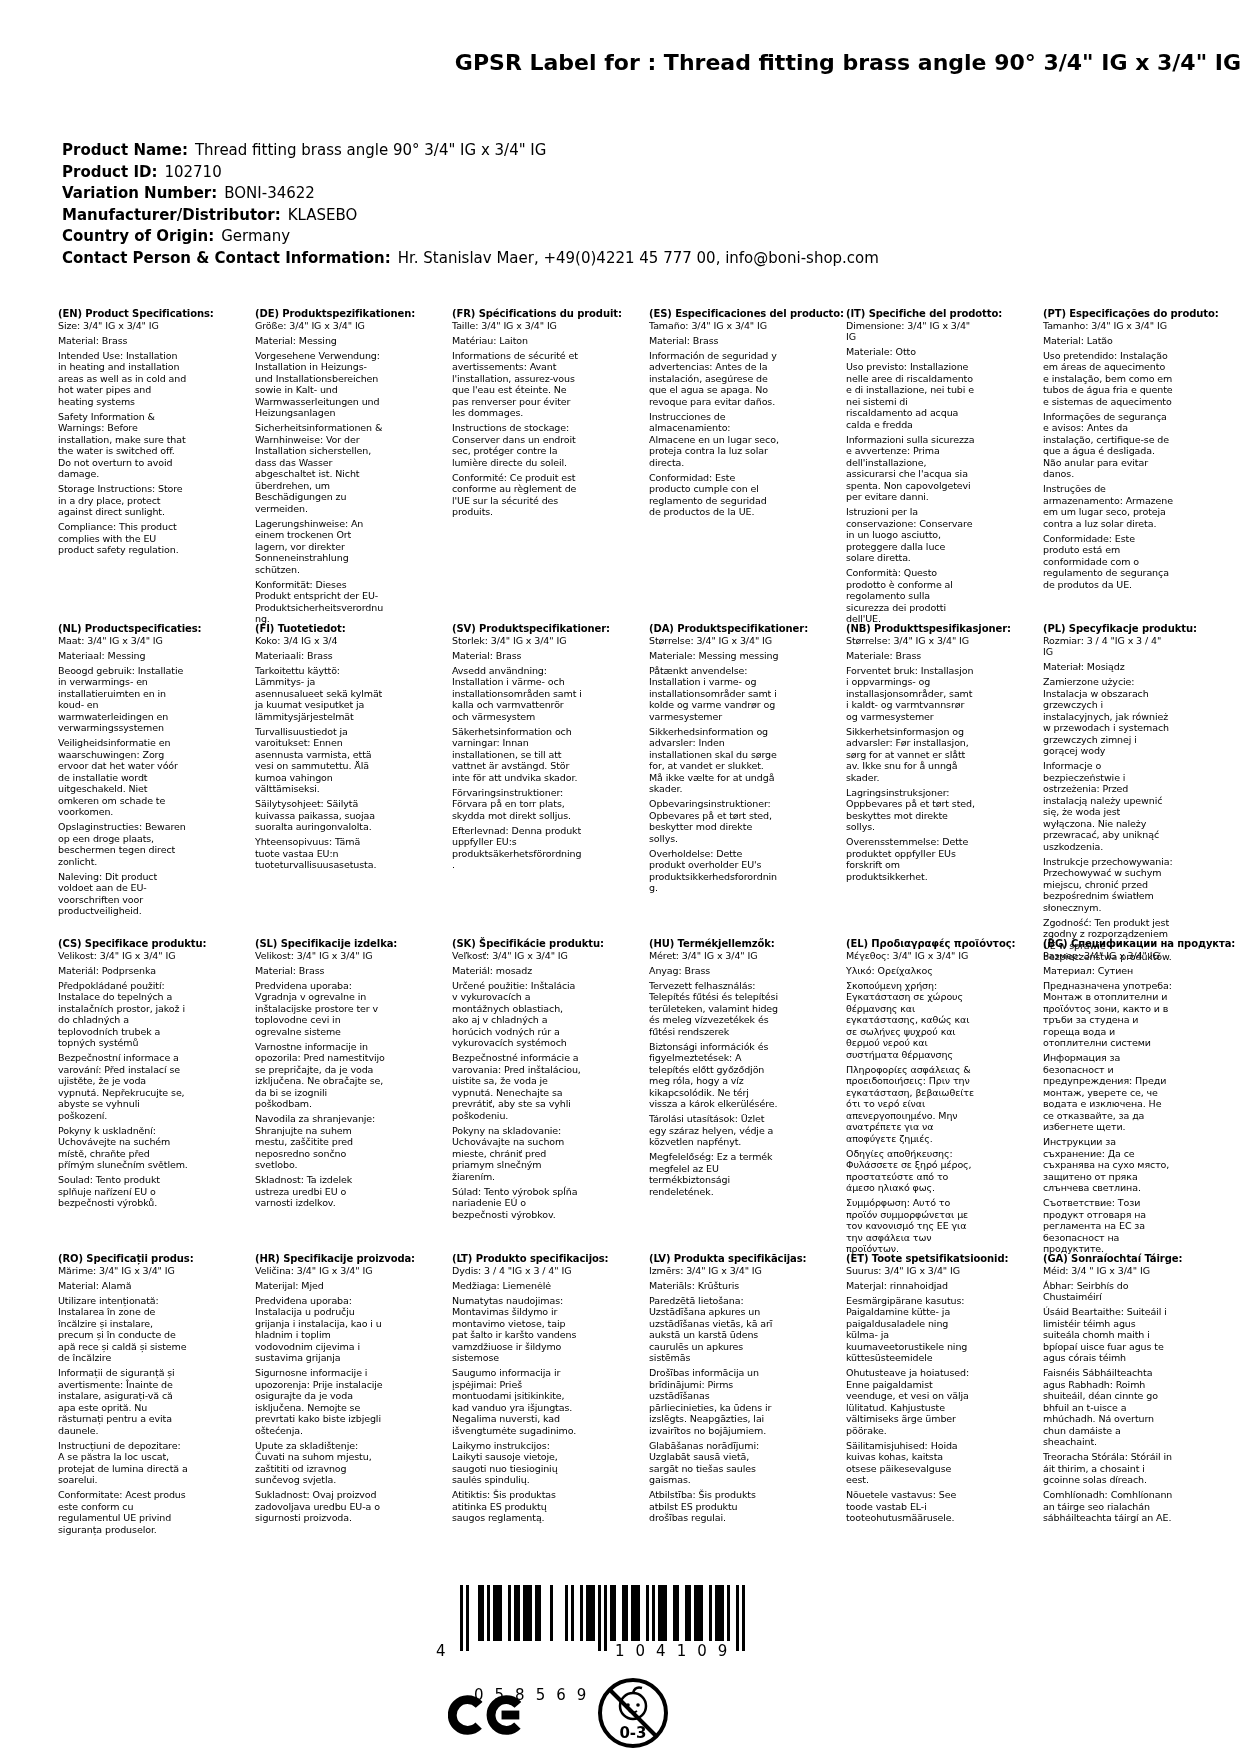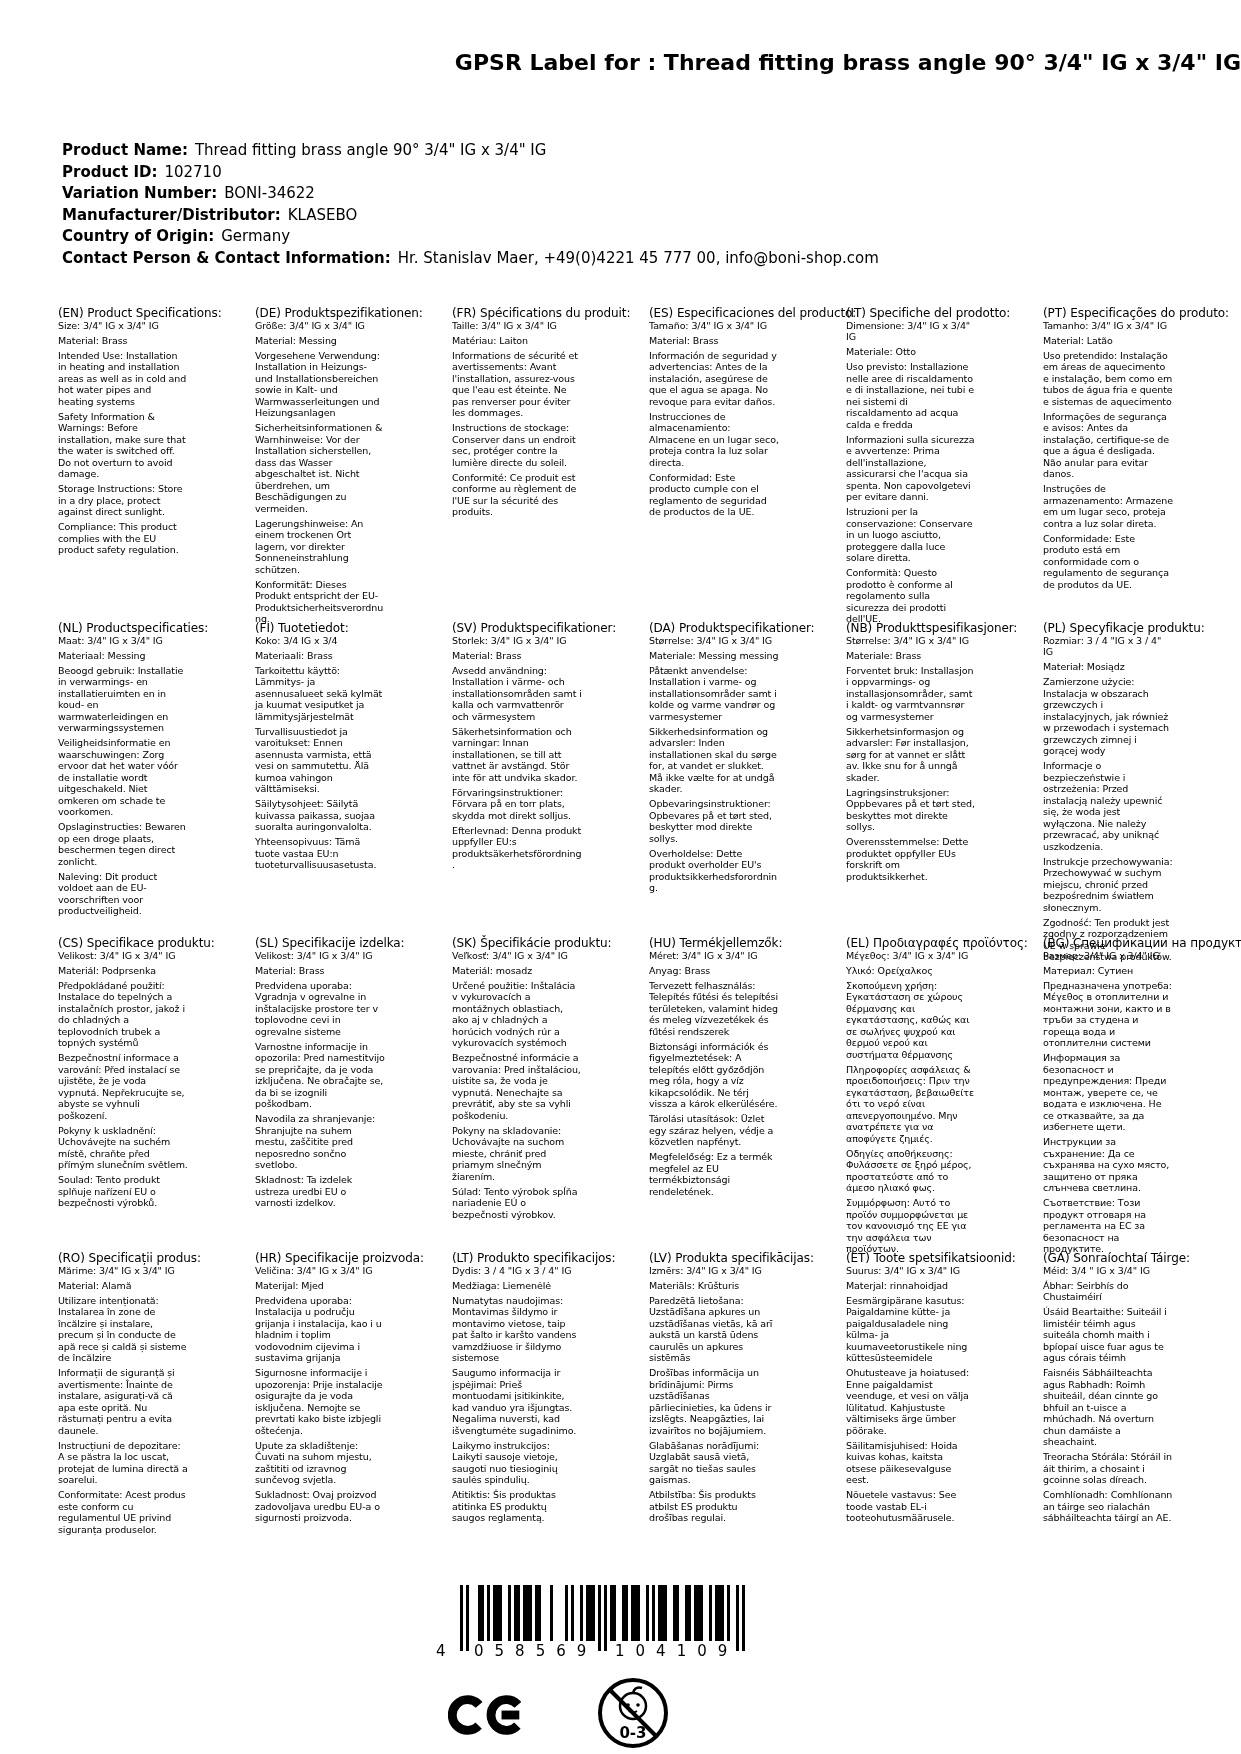--- a/index.html
+++ b/index.html
@@ -16,33 +16,33 @@
   .info-row { white-space:nowrap; }
   .info-label { font-weight:bold; }
   .info-value { margin-left:7px; }
   .lang-grid {
     position:absolute; top:308px; left:58px;
     display:grid; grid-template-columns:repeat(6,186px); column-gap:11px;
     grid-auto-rows:315px;
   }
   .lang-block { font-size:9.5px; }
   .lang-heading {
-    font-size:12px; font-weight:normal; white-space:nowrap;
+    font-size:10px; font-weight:bold; white-space:nowrap;
     line-height:11.5px; letter-spacing:-0.1px;
   }
   .lang-par {
     font-size:9.5px; line-height:11.5px; margin:3.5px 0 0; width:130px;
     letter-spacing:-0.1px; word-wrap:break-word;
   }
   .lang-block p:first-of-type { margin-top:0; }
   .barcode { position:absolute; left:460px; top:1585px; width:285px; height:78px; }
   .barcode svg rect { fill:#000; }
   .bc-num { position:absolute; font-size:15px; top:57px; white-space:nowrap; }
   .bc-lead  { left:-24px; }
-  .bc-left  { left:9px;   width:126px; letter-spacing:11px; padding-left:5px; box-sizing:border-box; }
+  .bc-left  { left:9px;   width:126px; letter-spacing:11px; padding-left:5px; box-sizing:border-box;margin-top:44px; }
   .bc-right { left:150px; width:126px; letter-spacing:11px; padding-left:5px; box-sizing:border-box; }
   .ce-mark { position:absolute; left:448px; top:1694px; }
   .age-mark { position:absolute; left:596px; top:1676px; }
   .age-mark text { font-weight:bold; font-family:"DejaVu Sans", sans-serif; }
 </style>
 </head>
 <body>
 
 <div class="page">
 
@@ -206,21 +206,21 @@
         <p class="lang-par">Υλικό: Ορείχαλκος</p>
         <p class="lang-par">Σκοπούμενη χρήση: Εγκατάσταση σε χώρους θέρμανσης και εγκατάστασης, καθώς και σε σωλήνες ψυχρού και θερμού νερού και συστήματα θέρμανσης</p>
         <p class="lang-par">Πληροφορίες ασφάλειας &amp; προειδοποιήσεις: Πριν την εγκατάσταση, βεβαιωθείτε ότι το νερό είναι απενεργοποιημένο. Μην ανατρέπετε για να αποφύγετε ζημιές.</p>
         <p class="lang-par">Οδηγίες αποθήκευσης: Φυλάσσετε σε ξηρό μέρος, προστατεύστε από το άμεσο ηλιακό φως.</p>
         <p class="lang-par">Συμμόρφωση: Αυτό το προϊόν συμμορφώνεται με τον κανονισμό της ΕΕ για την ασφάλεια των προϊόντων.</p>
       </div>
       <div class="lang-block">
         <div class="lang-heading">(BG) Спецификации на продукта:</div>
         <p class="lang-par">Размер: 3/4" IG x 3/4" IG</p>
         <p class="lang-par">Материал: Сутиен</p>
-        <p class="lang-par">Предназначена употреба: Μέγεθος в отоплителни и монтажни зони, както и в тръби за студена и гореща вода и отоплителни системи</p>
+        <p class="lang-par">Предназначена употреба: Монтаж в отоплителни и προϊόντος зони, както и в тръби за студена и гореща вода и отоплителни системи</p>
         <p class="lang-par">Информация за безопасност и предупреждения: Преди монтаж, уверете се, че водата е изключена. Не се отказвайте, за да избегнете щети.</p>
         <p class="lang-par">Инструкции за съхранение: Да се съхранява на сухо място, защитено от пряка слънчева светлина.</p>
         <p class="lang-par">Съответствие: Този продукт отговаря на регламента на ЕС за безопасност на продуктите.</p>
       </div>
       <div class="lang-block">
         <div class="lang-heading">(RO) Specificații produs:</div>
         <p class="lang-par">Mărime: 3/4" IG x 3/4" IG</p>
         <p class="lang-par">Material: Alamă</p>
         <p class="lang-par">Utilizare intenționată: Instalarea în zone de încălzire și instalare, precum și în conducte de apă rece și caldă și sisteme de încălzire</p>
         <p class="lang-par">Informații de siguranță și avertismente: Înainte de instalare, asigurați-vă că apa este oprită. Nu răsturnați pentru a evita daunele.</p>

